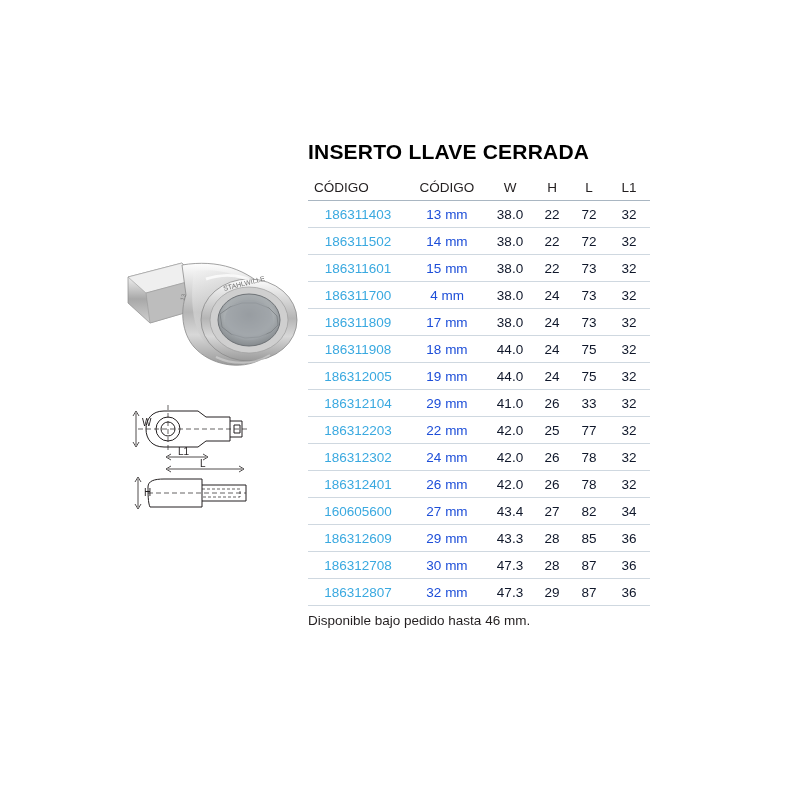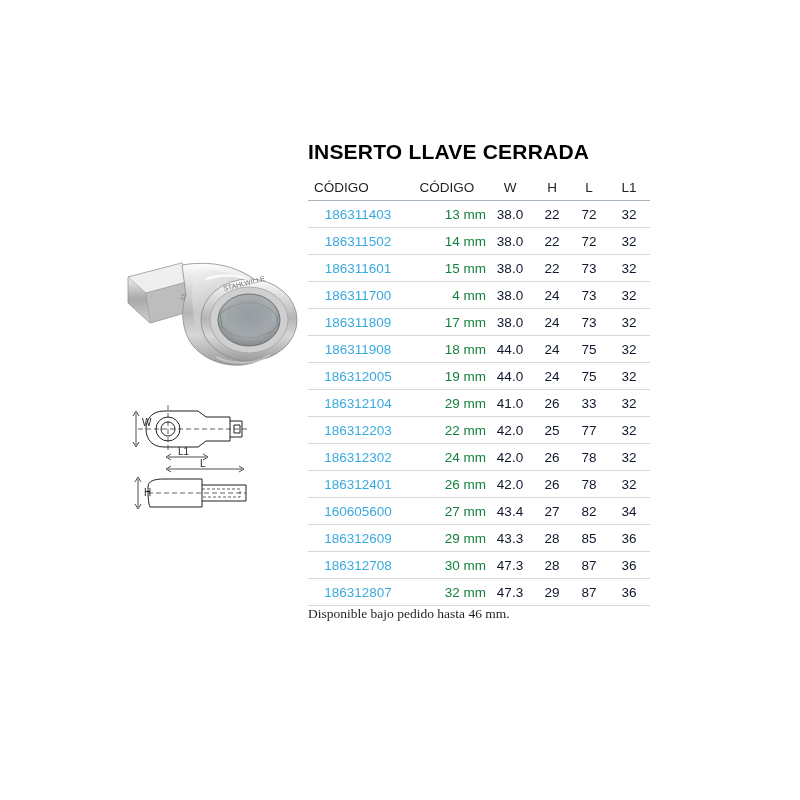--- a/index.html
+++ b/index.html
@@ -80,28 +80,28 @@
     text-align: center;
     padding-left: 6px;
     white-space: nowrap;
   }
   td.val {
     color: #0f172a;
     text-align: center;
     white-space: nowrap;
   }
   td.size {
-    color: #15803d;
-    text-align: right;
+    color: #1d4ed8;
+    text-align: center;
     white-space: nowrap;
   }
   .footnote {
     font-size: 13.5px;
     color: #231f20;
-    font-family: Liberation Serif, serif;
+    margin-top: 7px;
   }
 </style>
 </head>
 <body>
 
 <div class="product-art">
   <svg class="wrench-svg" width="200" height="140" viewBox="0 0 200 140">
     <defs>
       <linearGradient id="steel" x1="0" y1="0" x2="0" y2="1">
         <stop offset="0%" stop-color="#fdfdfd"></stop>

